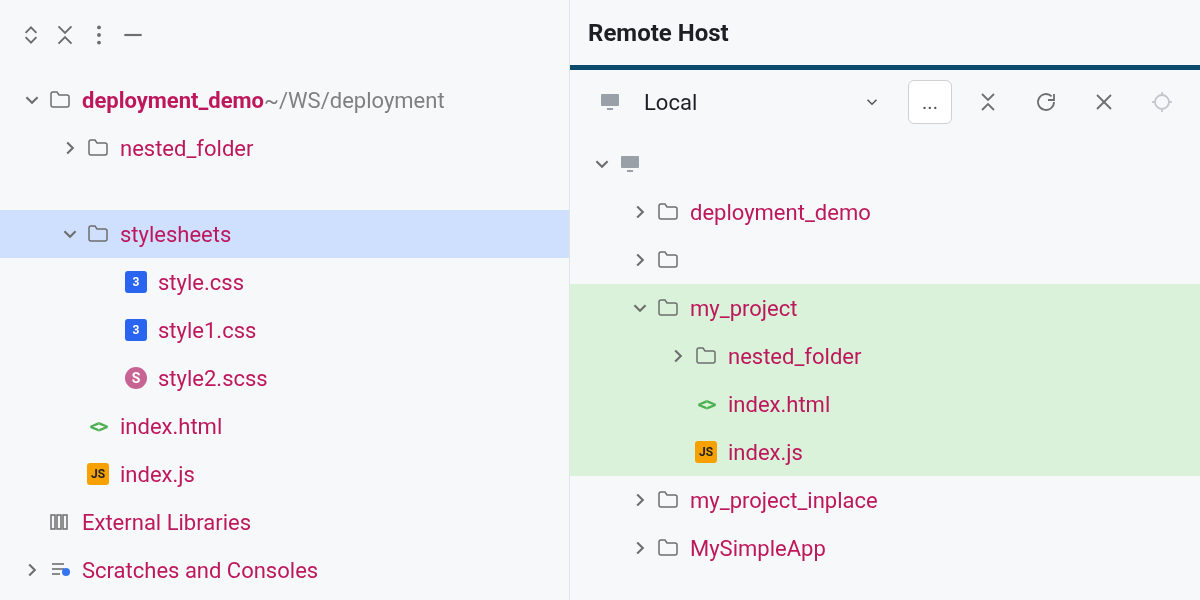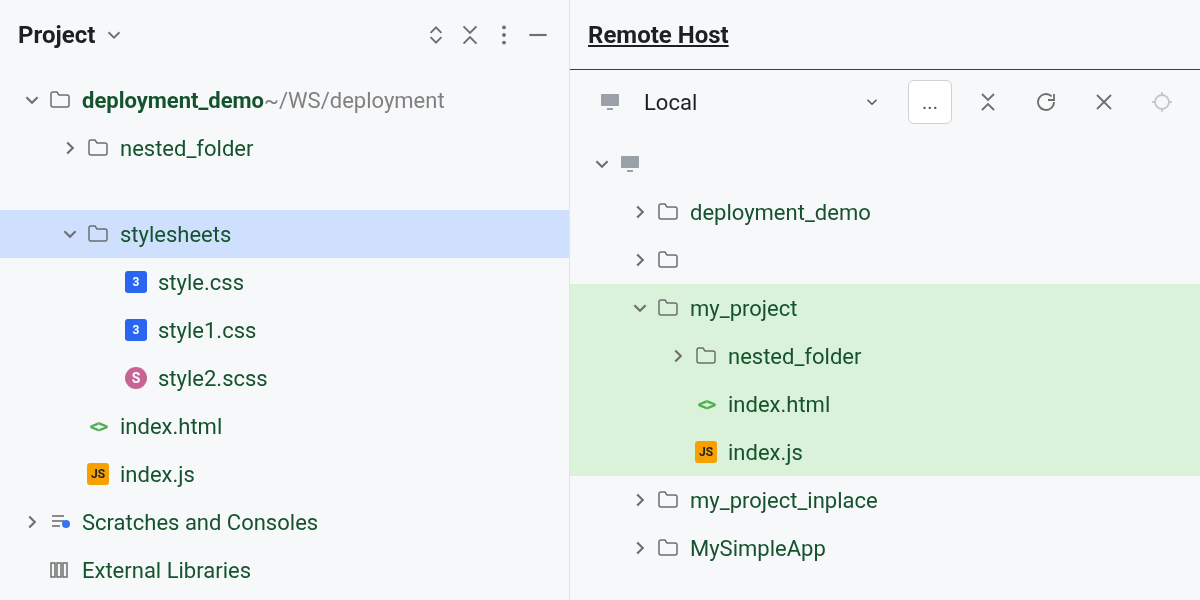--- a/index.html
+++ b/index.html
@@ -18,21 +18,21 @@
     height: 70px;
     display: flex;
     align-items: center;
     padding: 0 18px;
     gap: 8px;
     font-weight: 600;
     color: #1e1f22;
   }
   .panel-header .title-wrap { display: flex; align-items: center; gap: 6px; flex: 1; }
   .panel-header .title { font-size: 24px; font-weight: 700; }
-  .right .panel-header { border-bottom: 1px solid #0c4a6e; text-decoration: underline; }
+  .right .panel-header { border-bottom: 5px solid #0c4a6e; }
   .hdr-btn { width: 26px; height: 26px; display: inline-flex; align-items: center; justify-content: center; color: #6e6e6e; border-radius: 4px; }
   .hdr-btn svg { width: 22px; height: 22px; }
   .hdr-btn.big svg { width: 26px; height: 26px; }
   .spacer-flex { flex: 1; }
 
   .toolbar {
     display: flex; align-items: center; padding: 10px 16px; gap: 14px;
   }
   .server-select {
     display: flex; align-items: center; gap: 10px; padding: 4px 10px; height: 44px;
@@ -53,45 +53,37 @@
     white-space: nowrap; overflow: hidden;
   }
   .row.selected { background: #cfe0ff; margin-top: 38px; }
   .row.hl { background: #daf2d9; }
   .indent { display:inline-block; }
   .arrow { width: 28px; height: 28px; display:inline-flex; align-items:center; justify-content:center; color:#6e6e6e; flex-shrink:0; }
   .arrow svg { width: 14px; height: 14px; }
   .arrow.placeholder { visibility: hidden; }
   .ficon { width: 28px; height:28px; display:inline-flex; align-items:center; justify-content:center; flex-shrink:0; margin-right: 8px; }
   .ficon svg { width: 24px; height: 24px; }
-  .node-label { color:#14532d; }
+  .node-label { color:#be185d; }
   .node-label.bold { font-weight:700; }
   .node-hint { color:#808080; margin-left: 0; }
 
   
   .folder-svg { stroke:#6e6e6e; fill:none; stroke-width:1.5; }
   .css-badge { background:#2965f1; color:#fff; font-size:12px; font-weight:700; width:22px; height:22px; border-radius:3px; display:inline-flex; align-items:center; justify-content:center; }
   .js-badge  { background:#f7a100; color:#222; font-size:12px; font-weight:700; width:22px; height:22px; border-radius:3px; display:inline-flex; align-items:center; justify-content:center; }
   .sass-badge{ background:#c76494; color:#fff; width:22px; height:22px; border-radius:50%; display:inline-flex; align-items:center; justify-content:center; font-size:14px; font-weight:bold; }
   .html-mark { color:#4caf50; font-weight:700; font-size:20px; letter-spacing:-2px; }
   .monitor-svg { fill:#9aa0a8; }
 </style>
 </head>
 <body>
 
 <div class="pane left">
   <div class="panel-header">
-    <div class="title-wrap">
-      <span class="title">Project</span>
-      <span class="hdr-btn">
-        <svg viewBox="0 0 24 24" fill="none" stroke="currentColor" stroke-width="2">
-            <polyline points="6 9 12 15 18 9"></polyline>
-          </svg>
-      </span>
-    </div>
     <span class="hdr-btn big">
       <svg viewBox="0 0 24 24" fill="none" stroke="currentColor" stroke-width="1.8">
           <polyline points="7 10 12 5 17 10"></polyline>
           <polyline points="7 14 12 19 17 14"></polyline>
         </svg>
     </span>
     <span class="hdr-btn big">
       <svg viewBox="0 0 24 24" fill="none" stroke="currentColor" stroke-width="1.8">
           <polyline points="6 4 12 10 18 4"></polyline>
           <polyline points="6 20 12 14 18 20"></polyline>
@@ -199,47 +191,47 @@
       <span class="indent" style="width:56px"></span>
       <span class="arrow placeholder"></span>
       <span class="ficon">
           <span class="js-badge">JS</span>
         </span>
       <span class="node-label">index.js</span>
     </div>
 
     <div class="row">
       <span class="indent" style="width:18px"></span>
+      <span class="arrow placeholder"></span>
+      <span class="ficon">
+        <svg viewBox="0 0 24 24" fill="none" stroke="#6e6e6e" stroke-width="1.5">
+            <rect x="3" y="5" width="4" height="14"></rect>
+            <rect x="9" y="5" width="4" height="14"></rect>
+            <rect x="15" y="5" width="4" height="14"></rect>
+          </svg>
+      </span>
+      <span class="node-label">External Libraries</span>
+    </div>
+
+    <div class="row">
+      <span class="indent" style="width:18px"></span>
       <span class="arrow">
           <svg viewBox="0 0 10 10" fill="none" stroke="currentColor" stroke-width="1.5">
             <polyline points="3 1 7 5 3 9"></polyline>
           </svg>
         </span>
       <span class="ficon">
         <svg viewBox="0 0 24 24" fill="none" stroke="#6e6e6e" stroke-width="1.6">
             <line x1="4" y1="6" x2="16" y2="6"></line>
             <line x1="4" y1="11" x2="16" y2="11"></line>
             <line x1="4" y1="16" x2="12" y2="16"></line>
             <circle cx="18" cy="14" r="4" fill="#3574f0" stroke="none"></circle>
           </svg>
       </span>
       <span class="node-label">Scratches and Consoles</span>
-    </div>
-
-    <div class="row">
-      <span class="indent" style="width:18px"></span>
-      <span class="arrow placeholder"></span>
-      <span class="ficon">
-        <svg viewBox="0 0 24 24" fill="none" stroke="#6e6e6e" stroke-width="1.5">
-            <rect x="3" y="5" width="4" height="14"></rect>
-            <rect x="9" y="5" width="4" height="14"></rect>
-            <rect x="15" y="5" width="4" height="14"></rect>
-          </svg>
-      </span>
-      <span class="node-label">External Libraries</span>
     </div>
 
   </div>
 </div>
 
 <div class="pane right">
   <div class="panel-header">
     <span class="title">Remote Host</span>
   </div>
 

